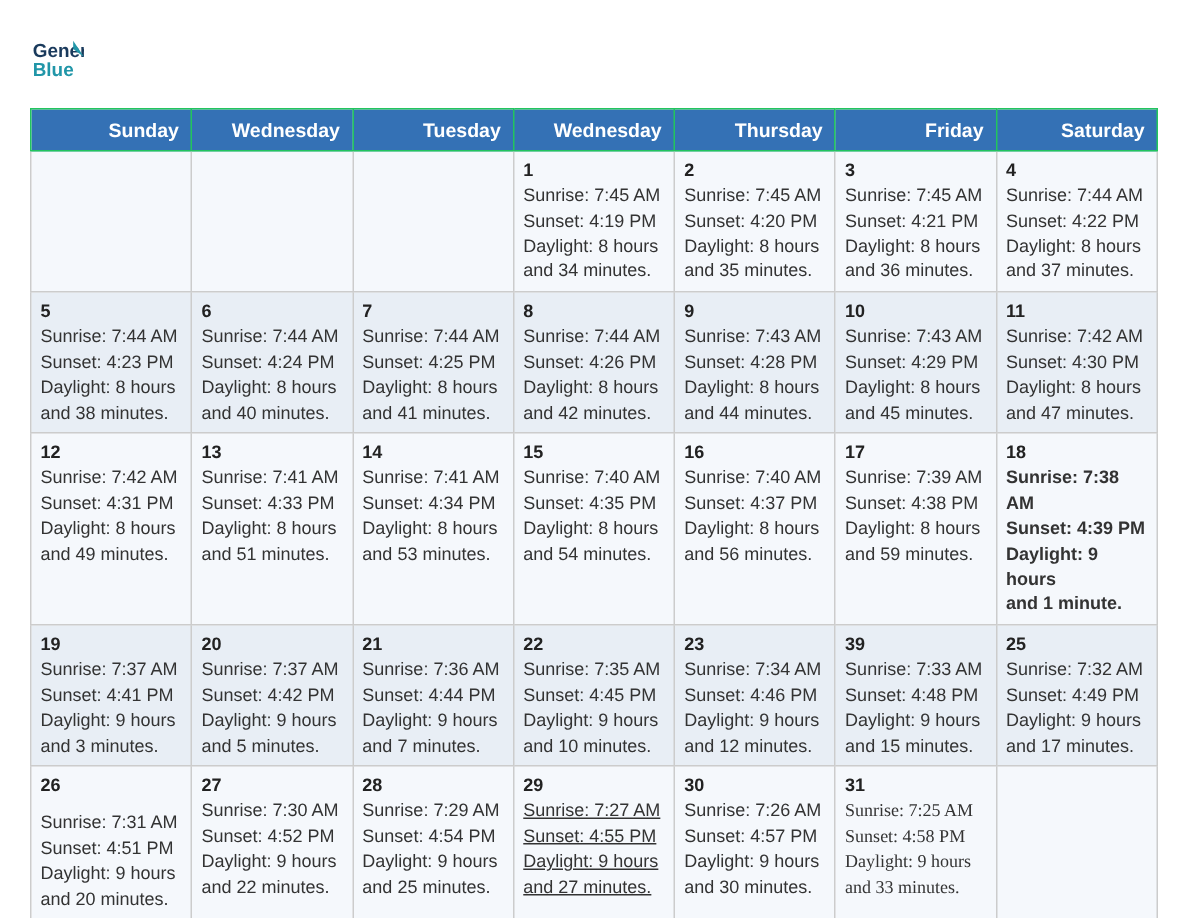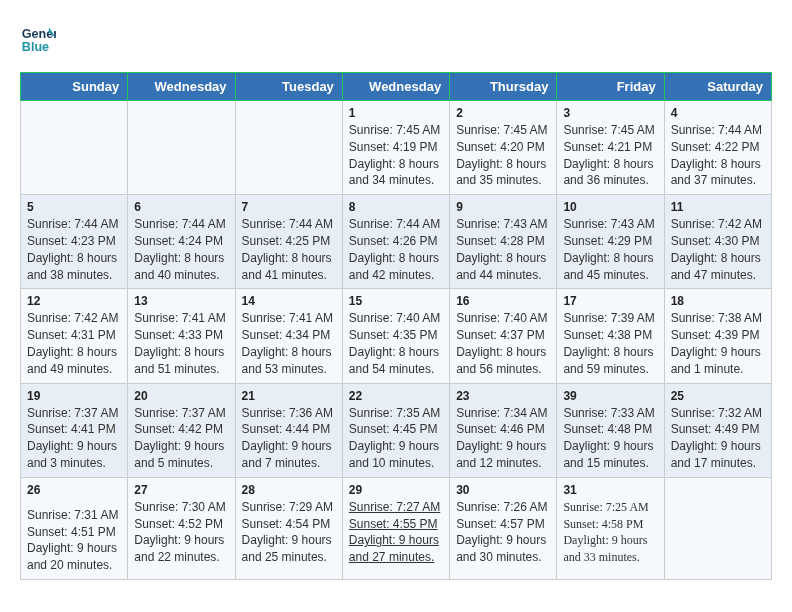--- a/index.html
+++ b/index.html
@@ -233,21 +233,21 @@
         </td>
         <td>
           <span class="day-number">17</span>
           <div class="day-info" style="white-space: pre-line;">Sunrise: 7:39 AM
 Sunset: 4:38 PM
 Daylight: 8 hours
 and 59 minutes.</div>
         </td>
         <td>
           <span class="day-number">18</span>
-          <div class="day-info" style="white-space: pre-line;">Sunrise: 7:38 AM
+          <div class="day-info" style="white-space: pre-line; font-weight: bold;">Sunrise: 7:38 AM
 Sunset: 4:39 PM
 Daylight: 9 hours
 and 1 minute.</div>
         </td>
       </tr>
       <tr>
         <td>
           <span class="day-number">19</span>
           <div class="day-info" style="white-space: pre-line;">Sunrise: 7:37 AM
 Sunset: 4:41 PM

